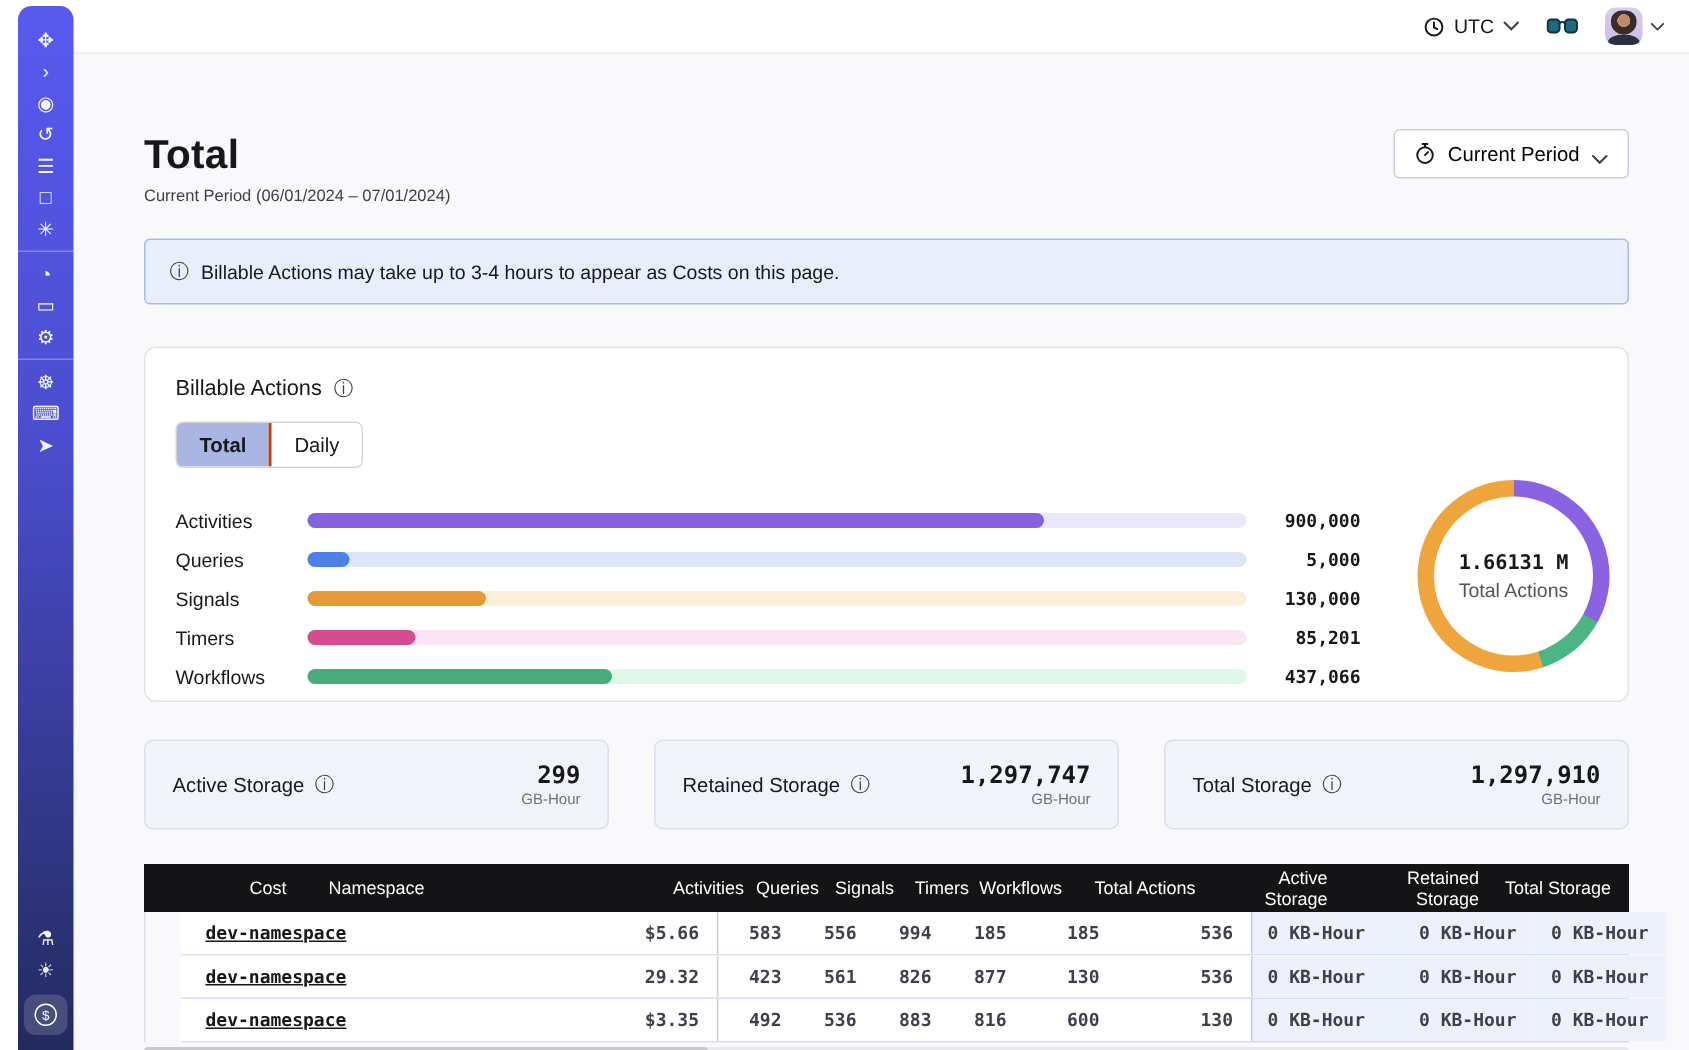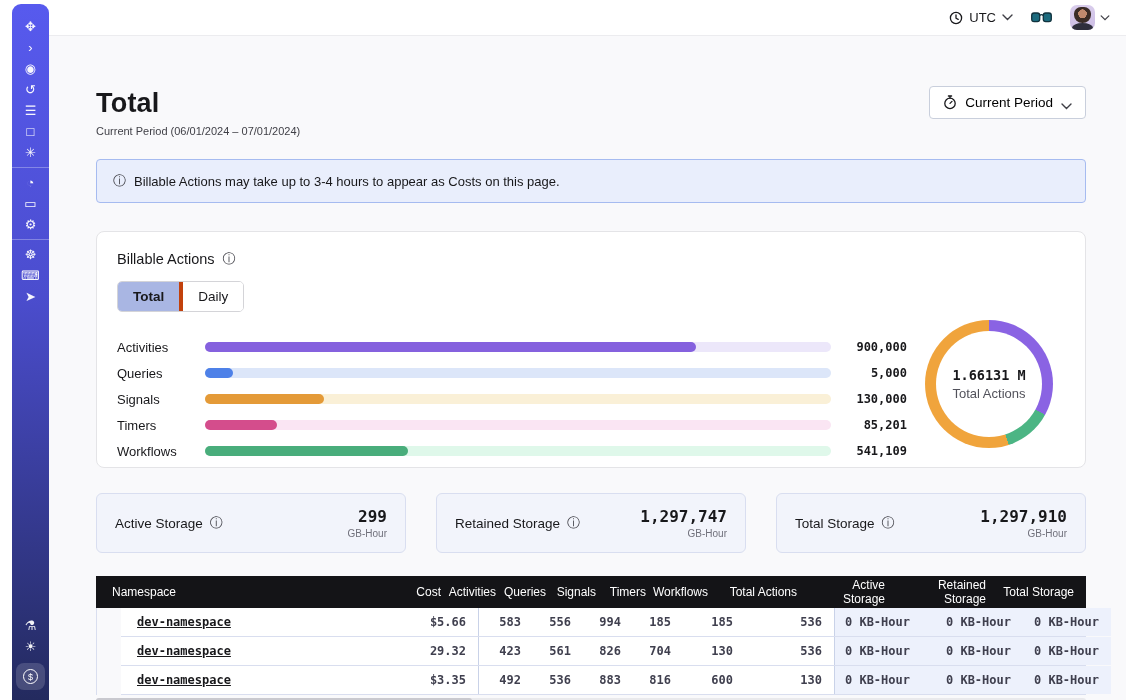--- a/index.html
+++ b/index.html
@@ -52,30 +52,30 @@
 
   
   .card { margin-top:28px; background:#fff; border:1px solid #E4E4E7; border-radius:8px;
     padding:18px 20px 24px; position:relative; height:237px; }
   .card-title { font-size:14.5px; font-weight:500; display:flex; align-items:center; gap:8px; }
   .tabs { display:inline-flex; margin-top:13px; border:1px solid #D4D4D8; border-radius:5px;
     overflow:hidden; background:#fff; }
   .tab { padding:7px 15px; font-size:13.5px; cursor:pointer; background:#fff; border:none;
     font-family:inherit; color:#18181B; }
   .tab.active { background:#A9B6E3;font-weight:bold; }
-  .tab + .tab { border-left:4px solid #c2410c; }
+  .tab + .tab { border-left:2px solid #c2410c; }
 
   .bars { margin-top:22px; width:790px; }
   .bar-row { display:flex; align-items:center; height:26px; }
   .bar-label { width:72px; font-size:13px; flex:none; }
   .bar-track { flex:1; height:10px; border-radius:5px; position:relative; margin:0 14px 0 16px; }
   .bar-fill { height:10px; border-radius:5px; }
   .bar-value { width:62px; flex:none; text-align:right; font-size:12px; }
 
-  .donut-wrap { position:absolute; left:828px; top:88px; width:128px; height:128px;text-align:center; }
+  .donut-wrap { position:absolute; left:848px; top:88px; width:128px; height:128px;text-align:center; }
   .donut { width:128px; height:128px; border-radius:50%; position:relative; }
   .donut::after { content:""; position:absolute; inset:11px; background:#fff; border-radius:50%; }
   .donut-center { position:absolute; inset:0; display:flex; flex-direction:column; align-items:center;
     justify-content:center; gap:3px; z-index:2; }
   .donut-total { font-size:13.5px; }
   .donut-label { font-size:13px; color:#52525B; }
 
   
   .storage-row { display:flex; gap:30px; margin-top:25px; }
   .scard { flex:1; height:60px; background:#F2F4FB; border:1px solid #D9DEF0; border-radius:6px;
@@ -237,21 +237,21 @@
             <div class="bar-fill" style="width: 11.5%; background: rgb(212, 77, 140);"></div>
           </div>
           <span class="bar-value mono">85,201</span>
         </div>
 
         <div class="bar-row">
           <span class="bar-label">Workflows</span>
           <div class="bar-track" style="background: rgb(223, 248, 234);">
             <div class="bar-fill" style="width: 32.5%; background: rgb(73, 173, 123);"></div>
           </div>
-          <span class="bar-value mono">541,109</span>
+          <span class="bar-value mono">437,066</span>
         </div>
       </div>
 
     <div class="donut-wrap">
       <div class="donut" style="background: conic-gradient(rgb(138, 99, 227) 0%, rgb(138, 99, 227) 33%, rgb(76, 181, 132) 33%, rgb(76, 181, 132) 45%, rgb(240, 164, 60) 45%, rgb(240, 164, 60) 100%);"></div>
       <div class="donut-center">
         <span class="donut-total mono">1.66131 M</span>
         <span class="donut-label">Total Actions</span>
       </div>
     </div>
@@ -288,22 +288,22 @@
         </div>
         <div class="scard-right">
           <div class="scard-value mono">1,297,910</div>
           <div class="scard-unit">GB-Hour</div>
         </div>
       </div>
     </div>
 
   <div class="table">
     <div class="thead">
+      <span class="tcell c-cost">Cost</span>
       <span class="tcell c-ns">Namespace</span>
-      <span class="tcell c-cost">Cost</span>
       <span class="tcell c-act">Activities</span>
       <span class="tcell c-q">Queries</span>
       <span class="tcell c-sig">Signals</span>
       <span class="tcell c-tim">Timers</span>
       <span class="tcell c-wf">Workflows</span>
       <span class="tcell c-ta">Total Actions</span>
       <span class="tcell c-as">Active Storage</span>
       <span class="tcell c-rs">Retained Storage</span>
       <span class="tcell c-ts">Total Storage</span>
     </div>
@@ -326,21 +326,21 @@
         </div>
 
         <div class="trow mono">
           <span class="tcell c-ns">
             <a class="ns-link">dev-namespace</a>
           </span>
           <span class="tcell c-cost">29.32</span>
           <span class="tcell c-act">423</span>
           <span class="tcell c-q">561</span>
           <span class="tcell c-sig">826</span>
-          <span class="tcell c-tim">704</span>
+          <span class="tcell c-tim">877</span>
           <span class="tcell c-wf">130</span>
           <span class="tcell c-ta">536</span>
           <span class="tcell c-as">0 KB-Hour</span>
           <span class="tcell c-rs">0 KB-Hour</span>
           <span class="tcell c-ts">0 KB-Hour</span>
         </div>
 
         <div class="trow mono">
           <span class="tcell c-ns">
             <a class="ns-link">dev-namespace</a>

